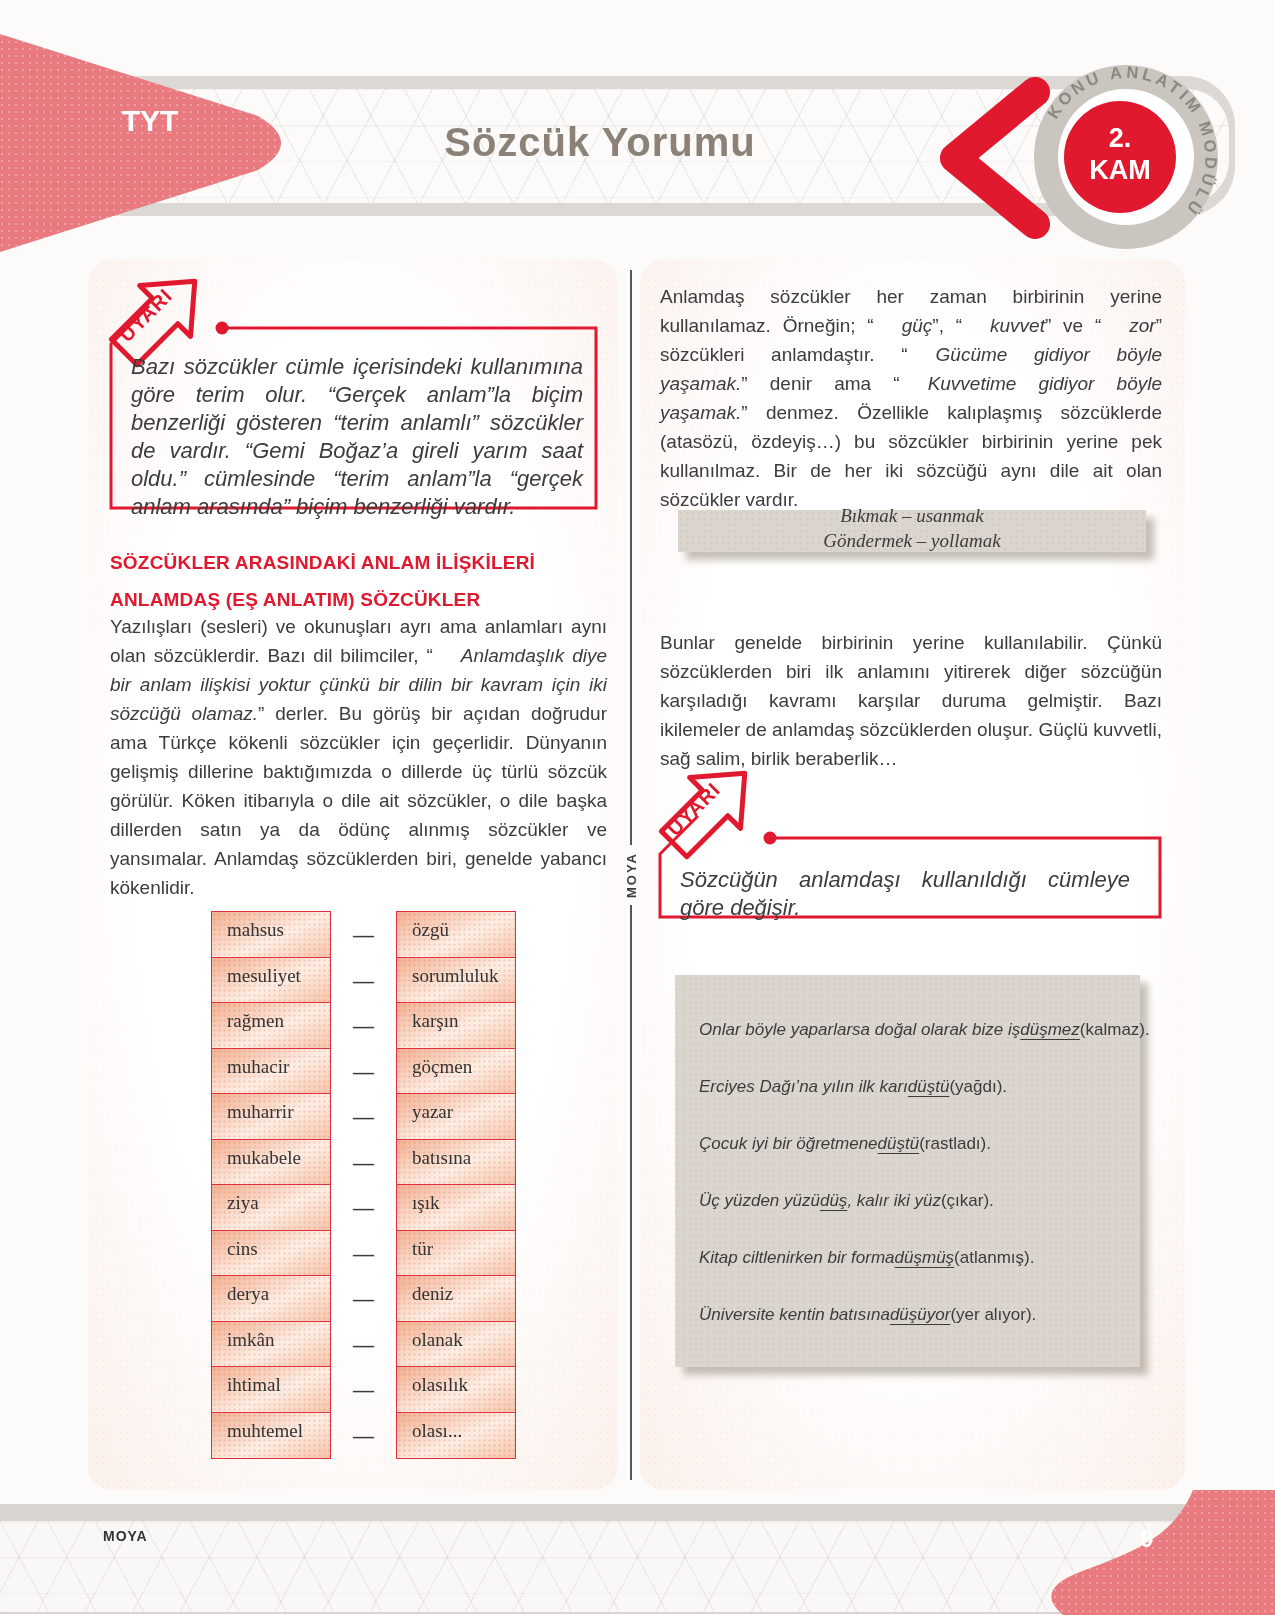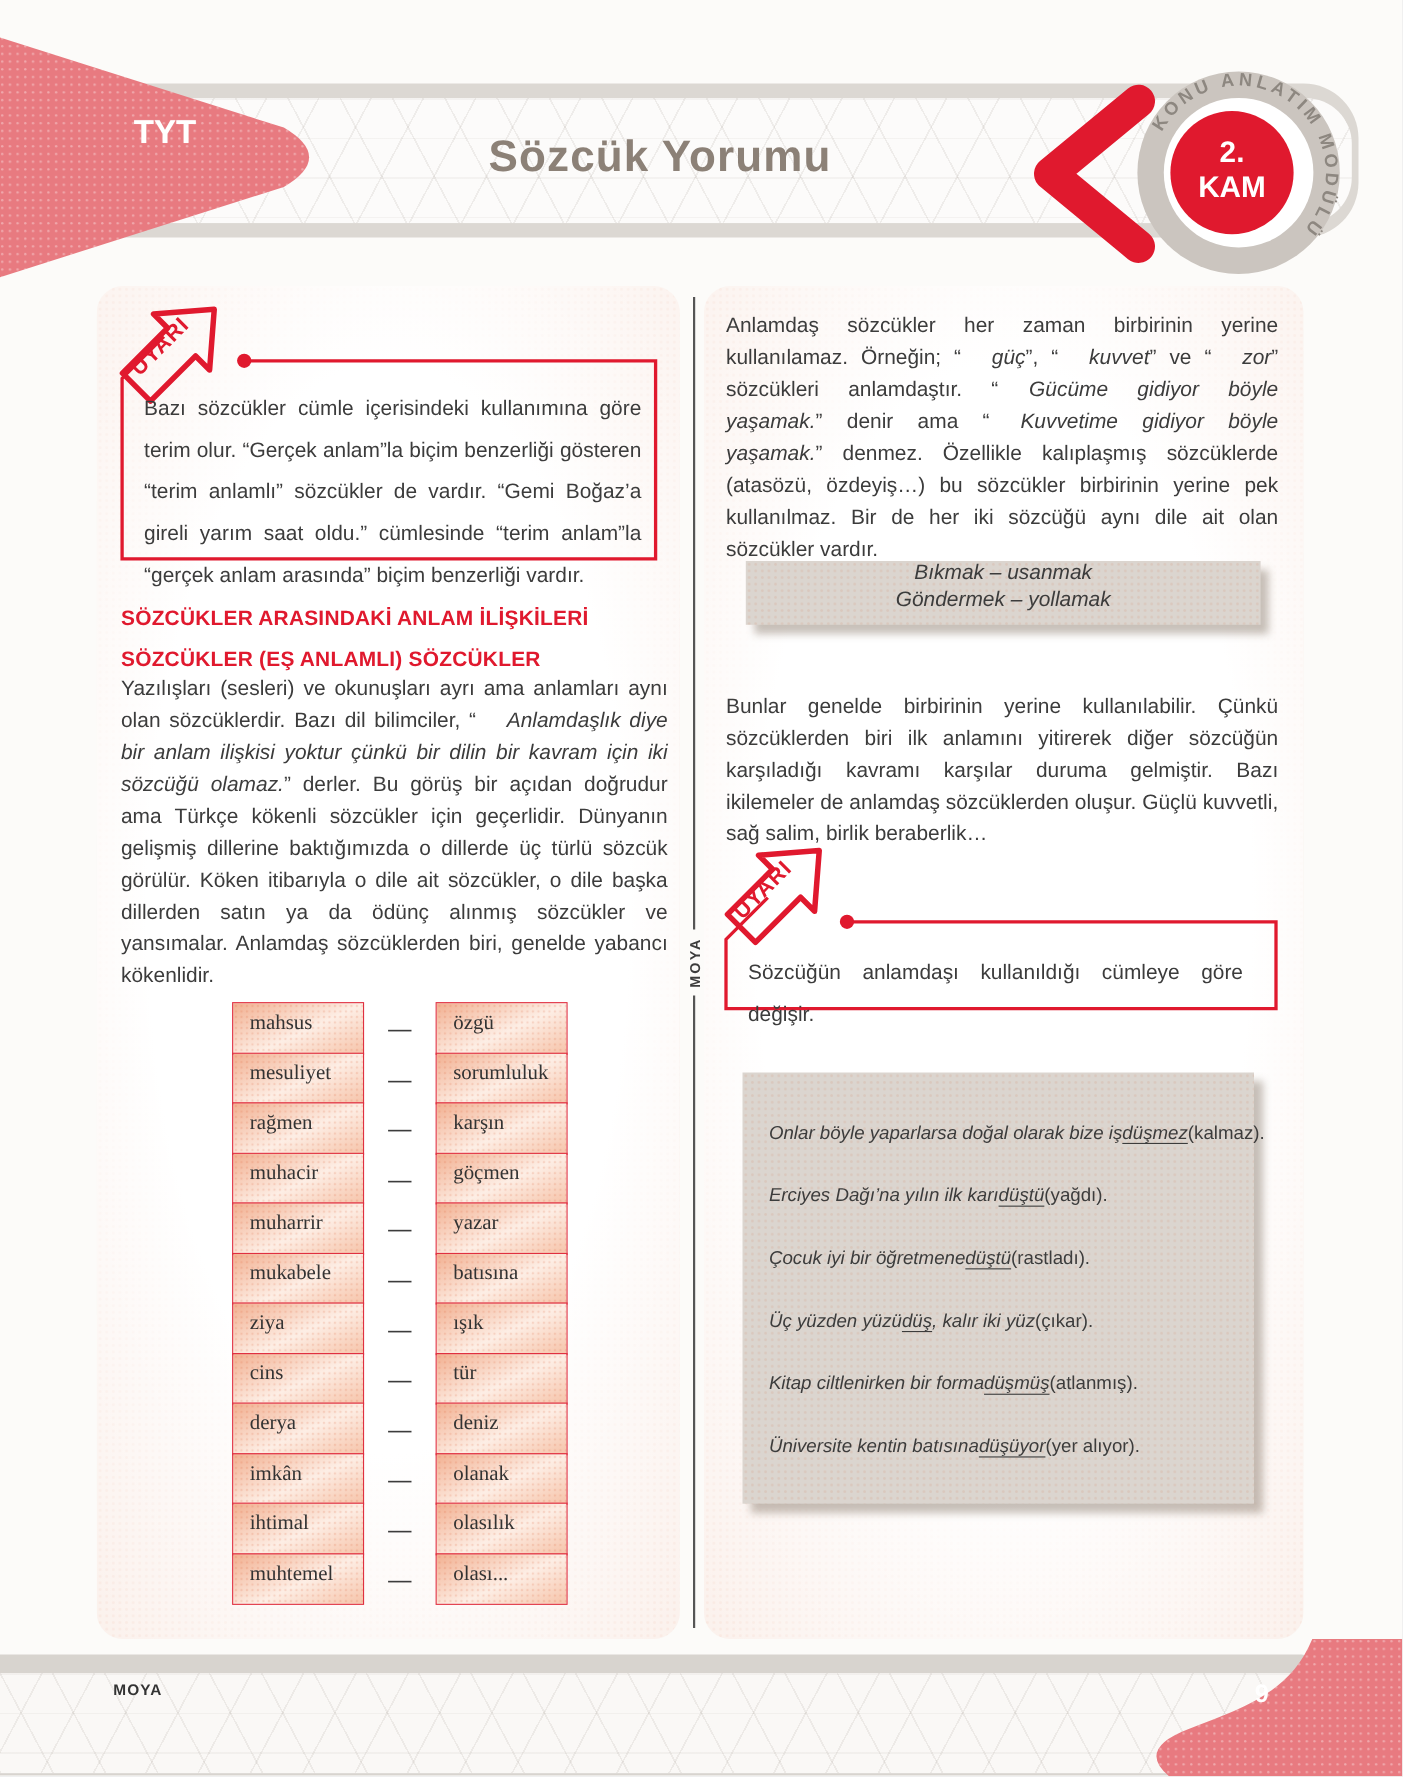--- a/index.html
+++ b/index.html
@@ -34,39 +34,39 @@
     background-size:auto, 6px 6px, auto;}
   #panel-left{left:88px;top:260px;width:530px;height:1230px;}
   #panel-right{left:640px;top:260px;width:545px;height:1230px;}
   .para{position:absolute;font-size:19px;line-height:29px;text-align:justify;color:#3c3c3c;}
   .seg-i{font-style:italic;padding-left:28px;}
   .red-heading{position:absolute;font-size:19px;font-weight:bold;color:#e0192e;letter-spacing:0.2px;}
   
   .uyari-svg{position:absolute;}
   .uyari-label{position:absolute;width:92px;text-align:center;color:#e0192e;font-weight:bold;
     font-size:20px;letter-spacing:1px;transform:rotate(-45deg);}
-  .uyari-text{position:absolute;font-size:19px;line-height:38px;text-align:justify;color:#3c3c3c;}
+  .uyari-text{position:absolute;font-style:italic;font-size:22px;line-height:28px;text-align:justify;color:#3c3c3c;}
   
   #pair-table{position:absolute;left:123px;top:653px;width:305px;}
   .pair-row{display:flex;height:45.5px;align-items:stretch;font-family:Liberation Serif, serif;}
   .pair-cell{width:120px;border:1.6px solid #e03040;box-sizing:border-box;
     padding:7px 4px 0 15px;font-size:19px;color:#333;margin-top:-1.6px;
     background-image:
       radial-gradient(circle, rgba(220,100,60,0.18) 1px, transparent 1.4px),
       linear-gradient(155deg,#f2b091 0%, #fdeee5 55%, #f6c4aa 100%);
     background-size:5px 5px, auto;}
   .pair-dash{width:65px;display:flex;align-items:center;justify-content:center;
     font-size:21px;font-weight:bold;color:#3c3c3c;}
   
   .gray-box{position:absolute;background-color:#dbd5cf;
     background-image:radial-gradient(circle, rgba(210,120,85,0.14) 1px, transparent 1.4px);
     background-size:6px 6px;
     box-shadow:8px 8px 7px rgba(130,115,100,0.45);}
-  #synonym-box{left:38px;top:250px;width:468px;height:58px;display:flex;flex-direction:column;
-    justify-content:flex-start;gap:3px;}
+  #synonym-box{left:38px;top:250px;width:468px;height:42px;display:flex;flex-direction:column;
+    justify-content:flex-end;gap:3px;font-family:Liberation Serif, serif;}
   .syn-line{text-align:center;font-style:italic;font-size:19px;color:#3c3c3c;}
   #example-box{left:35px;top:715px;width:465px;height:392px;padding:26px 0 0 24px;box-sizing:border-box;}
   .sentence{height:57px;display:flex;align-items:center;font-size:17px;white-space:nowrap;color:#3c3c3c;}
   .s-it{font-style:italic;}
   .s-u{font-style:italic;text-decoration:underline;text-underline-offset:4px;text-decoration-thickness:1.4px;}
   .s-paren{font-style:normal;}
   
   #divider{position:absolute;left:622px;top:270px;width:18px;height:1210px;
     display:flex;flex-direction:column;align-items:center;}
   .div-line{width:2px;background:#555;}
@@ -135,21 +135,21 @@
       <path d="M 132 68 H 506 V 248 H 21 V 84 L 59 46" fill="none" stroke="#e0192e" stroke-width="3"></path>
       <circle cx="132" cy="68" r="6.5" fill="#e0192e"></circle>
       <g transform="translate(68,58) rotate(45)">
         <path d="M -18 48 L -18 -10 L -36 -10 L 0 -52 L 36 -10 L 18 -10 L 18 48 Z" fill="none" stroke="#e0192e" stroke-width="5" stroke-linejoin="round"></path>
       </g>
     </svg>
     <div class="uyari-label" style="left:12px;top:44px;">UYARI</div>
     <div class="uyari-text" style="left:43px;top:93px;width:452px;">Bazı sözcükler cümle içerisindeki kullanımına göre terim olur. “Gerçek anlam”la biçim benzerliği gösteren “terim anlamlı” sözcükler de vardır. “Gemi Boğaz’a gireli yarım saat oldu.” cümlesinde “terim anlam”la “gerçek anlam arasında” biçim benzerliği vardır.</div>
 
     <div class="red-heading" style="left:22px;top:292px;width:500px;">SÖZCÜKLER ARASINDAKİ ANLAM İLİŞKİLERİ</div>
-    <div class="red-heading" style="left:22px;top:329px;width:500px;">SÖZCÜKLER (EŞ ANLAMLI) SÖZCÜKLER</div>
+    <div class="red-heading" style="left:22px;top:329px;width:500px;">ANLAMDAŞ (EŞ ANLATIM) SÖZCÜKLER</div>
 
     <div class="para" style="left:22px;top:352px;width:497px;"><span>Yazılışları (sesleri) ve okunuşları ayrı ama anlamları aynı olan sözcüklerdir. Bazı dil bilimciler, “</span><span class="seg-i">Anlamdaşlık diye bir anlam ilişkisi yoktur çünkü bir dilin bir kavram için iki sözcüğü olamaz.</span><span>” derler. Bu görüş bir açıdan doğrudur ama Türkçe kökenli sözcükler için geçerlidir. Dünyanın gelişmiş dillerine baktığımızda o dillerde üç türlü sözcük görülür. Köken itibarıyla o dile ait sözcükler, o dile başka dillerden satın ya da ödünç alınmış sözcükler ve yansımalar. Anlamdaş sözcüklerden biri, genelde yabancı kökenlidir.</span></div>
 
     <div id="pair-table">
         <div class="pair-row">
           <div class="pair-cell">mahsus</div>
           <div class="pair-dash">—</div>
           <div class="pair-cell">özgü</div>
         </div>
         <div class="pair-row">

